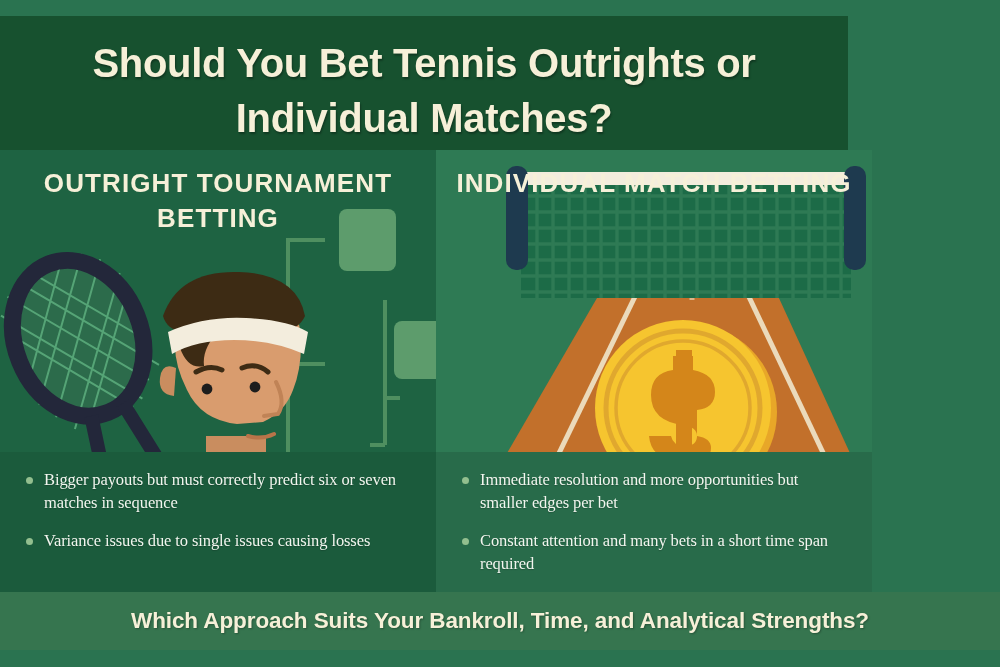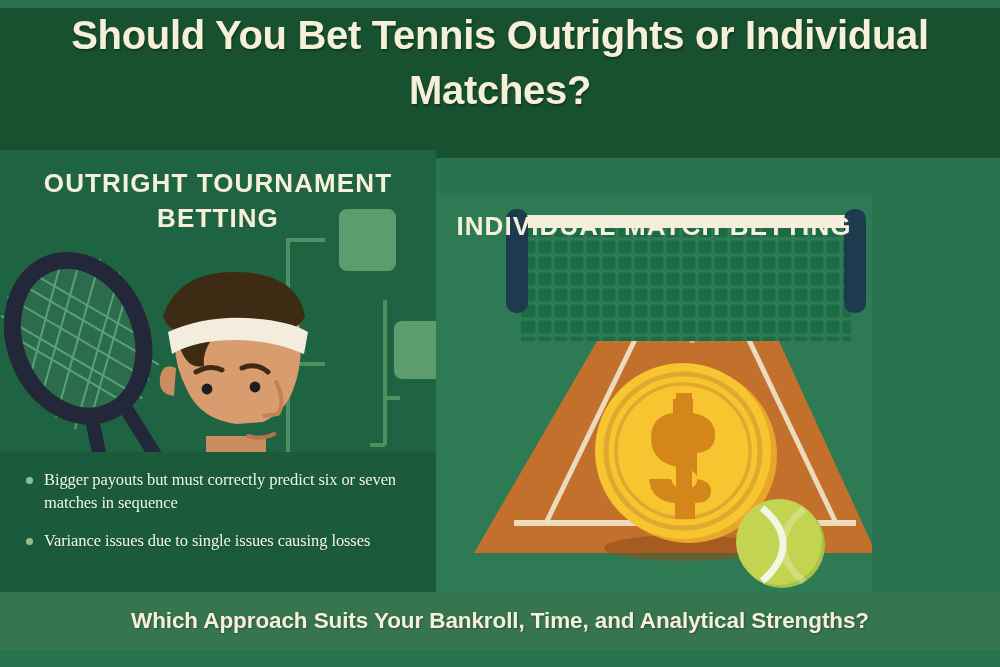--- a/index.html
+++ b/index.html
@@ -12,26 +12,26 @@
     height: 667px;
     overflow: hidden;
     background: #2a7350;
     font-family: "Liberation Sans", sans-serif;
     -webkit-font-smoothing: antialiased;
   }
 
   
   .header {
     position: absolute;
-    left: 0; top: 8px;
-    width: 1000px; height: 150px;
+    left: 0; top: 16px;
+    width: 848px; height: 150px;
     background: #17512f;
     display: flex;
     align-items: center;
-    justify-content: flex-start;
+    justify-content: center;
     flex-direction: column;
   }
   .header-title {
     color: #f6f0d8;
     font-size: 40px;
     font-weight: bold;
     line-height: 1.38;
     text-align: center;
     letter-spacing: -0.3px;
     text-shadow: 1px 2px 2px rgba(0,0,0,0.30);
@@ -45,21 +45,21 @@
     left: 0; top: 150px;
     width: 1000px; height: 442px;
     display: flex;
   }
   .panel {
     position: relative;
     width: 436px; height: 442px;
     overflow: hidden;
   }
   .panel-left  { background: #1e6342; }
-  .panel-right { background: #2e7a54; margin-top: 43px; }
+  .panel-right { background: #2e7a54; }
 
   .panel-heading {
     position: absolute;
     left: 0; top: 16px;
     width: 100%;
     text-align: center;
     color: #f6f0d8;
     font-size: 26px;
     font-weight: bold;
     line-height: 1.34;
@@ -284,20 +284,30 @@
             <circle cx="0" cy="0" r="43" fill="#a8c046"></circle>
             <circle cx="-3" cy="-3" r="43" fill="#c3d451"></circle>
             <path d="M-20 -37 C 8 -14, 8 12, -20 36" stroke="#f3f6e2" stroke-width="7" fill="none"></path>
             <path d="M22 -36 C -6 -13, -6 13, 22 37" stroke="#f3f6e2" stroke-width="7" fill="none" opacity="0.3"></path>
           </g>
         </svg>
       </div>
 
       <div class="panel-heading">INDIVIDUAL MATCH BETTING</div>
 
+      <div class="bullets bullets-right">
+        <div class="bullet">
+          <span class="bullet-dot"></span>
+          <span class="bullet-text">Immediate resolution and more opportunities but smaller edges per bet</span>
+        </div>
+        <div class="bullet">
+          <span class="bullet-dot"></span>
+          <span class="bullet-text">Constant attention and many bets in a short time span required</span>
+        </div>
+      </div>
     </div>
   </div>
 
   <div class="footer">
     <div class="footer-text">Which Approach Suits Your Bankroll, Time, and Analytical Strengths?</div>
   </div>
 
 </div>
 
 </body></html>

